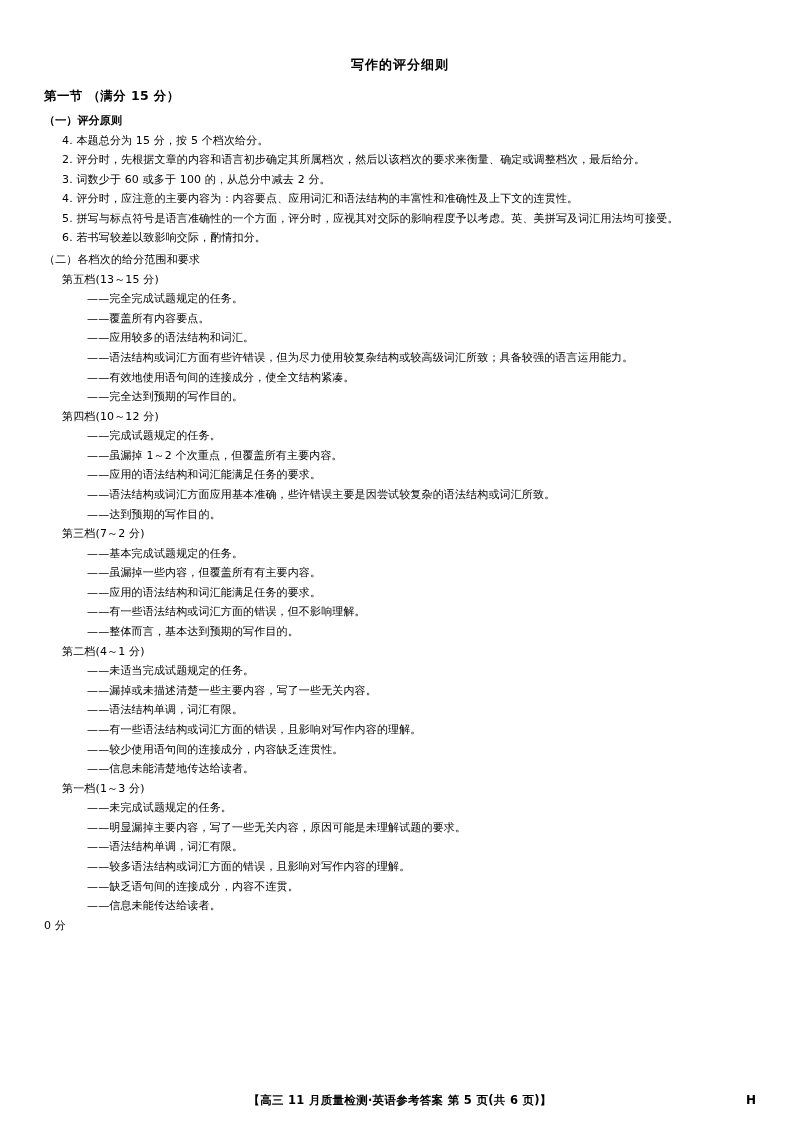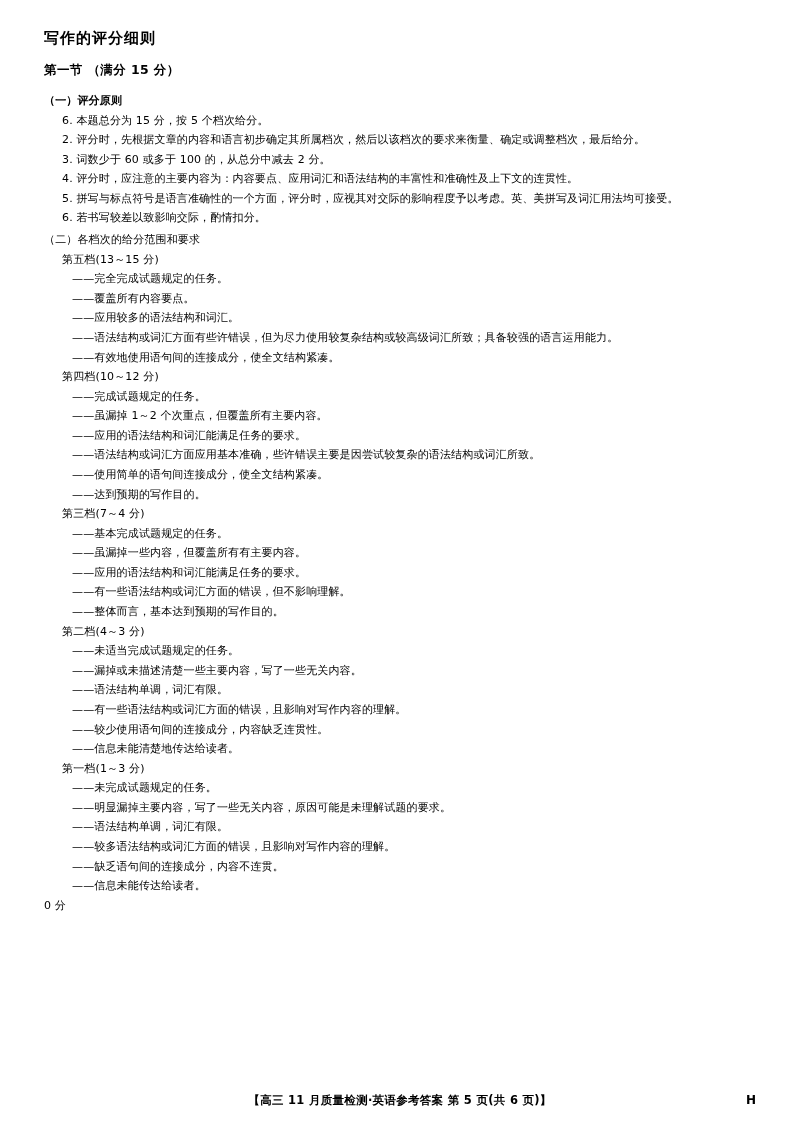--- a/index.html
+++ b/index.html
@@ -16,41 +16,41 @@
     overflow: hidden;
   }
   .page {
     width: 800px;
     height: 1131px;
     box-sizing: border-box;
     padding: 28px 44px 0 44px;
     position: relative;
   }
   .doc-title {
-    text-align: left;
-    font-size: 15px;
+    text-align: center;
+    font-size: 13px;
     font-weight: bold;
     letter-spacing: 1px;
-    margin: 1px 0 14px 0;
+    margin: 28px 0 14px 0;
   }
   .section-head {
     font-size: 12.5px;
     font-weight: bold;
-    margin: 4px 0 12px 0;
+    margin: 4px 0 6px 0;
     letter-spacing: 0.4px;
   }
   .line {
     font-size: 11px;
     line-height: 1.78;
     letter-spacing: 0.15px;
     white-space: nowrap;
   }
   .lvl0 { margin-left: 0px; }
   .lvl1 { margin-left: 18px; }
-  .lvl2 { margin-left: 28px; }
+  .lvl2 { margin-left: 43px; }
   .group { margin-top: 2px; }
   .footer {
     position: absolute;
     left: 0;
     right: 0;
     bottom: 18px;
     height: 20px;
   }
   .footer-center {
     position: absolute;
@@ -74,54 +74,54 @@
 <body>
 
 <div class="page">
 
   <div class="doc-title">写作的评分细则</div>
 
   <div class="section-head">第一节 （满分 15 分）</div>
 
   <div class="group">
     <div class="line lvl0 bold">（一）评分原则</div>
-    <div class="line lvl1">6. 本题总分为 15 分，按 5 个档次给分。</div>
+    <div class="line lvl1">4. 本题总分为 15 分，按 5 个档次给分。</div>
     <div class="line lvl1">2. 评分时，先根据文章的内容和语言初步确定其所属档次，然后以该档次的要求来衡量、确定或调整档次，最后给分。</div>
     <div class="line lvl1">3. 词数少于 60 或多于 100 的，从总分中减去 2 分。</div>
     <div class="line lvl1">4. 评分时，应注意的主要内容为：内容要点、应用词汇和语法结构的丰富性和准确性及上下文的连贯性。</div>
     <div class="line lvl1">5. 拼写与标点符号是语言准确性的一个方面，评分时，应视其对交际的影响程度予以考虑。英、美拼写及词汇用法均可接受。</div>
     <div class="line lvl1">6. 若书写较差以致影响交际，酌情扣分。</div>
   </div>
 
   <div class="group">
     <div class="line lvl0">（二）各档次的给分范围和要求</div>
 
     <div class="line lvl1">第五档(13～15 分)</div>
     <div class="line lvl2">——完全完成试题规定的任务。</div>
     <div class="line lvl2">——覆盖所有内容要点。</div>
     <div class="line lvl2">——应用较多的语法结构和词汇。</div>
     <div class="line lvl2">——语法结构或词汇方面有些许错误，但为尽力使用较复杂结构或较高级词汇所致；具备较强的语言运用能力。</div>
     <div class="line lvl2">——有效地使用语句间的连接成分，使全文结构紧凑。</div>
+    <div class="line lvl2">——完全达到预期的写作目的。</div>
 
     <div class="line lvl1">第四档(10～12 分)</div>
     <div class="line lvl2">——完成试题规定的任务。</div>
     <div class="line lvl2">——虽漏掉 1～2 个次重点，但覆盖所有主要内容。</div>
     <div class="line lvl2">——应用的语法结构和词汇能满足任务的要求。</div>
     <div class="line lvl2">——语法结构或词汇方面应用基本准确，些许错误主要是因尝试较复杂的语法结构或词汇所致。</div>
-    <div class="line lvl2">——使用简单的语句间连接成分，使全文结构紧凑。</div>
     <div class="line lvl2">——达到预期的写作目的。</div>
 
-    <div class="line lvl1">第三档(7～4 分)</div>
+    <div class="line lvl1">第三档(7～2 分)</div>
     <div class="line lvl2">——基本完成试题规定的任务。</div>
     <div class="line lvl2">——虽漏掉一些内容，但覆盖所有有主要内容。</div>
     <div class="line lvl2">——应用的语法结构和词汇能满足任务的要求。</div>
     <div class="line lvl2">——有一些语法结构或词汇方面的错误，但不影响理解。</div>
     <div class="line lvl2">——整体而言，基本达到预期的写作目的。</div>
 
-    <div class="line lvl1">第二档(4～3 分)</div>
+    <div class="line lvl1">第二档(4～1 分)</div>
     <div class="line lvl2">——未适当完成试题规定的任务。</div>
     <div class="line lvl2">——漏掉或未描述清楚一些主要内容，写了一些无关内容。</div>
     <div class="line lvl2">——语法结构单调，词汇有限。</div>
     <div class="line lvl2">——有一些语法结构或词汇方面的错误，且影响对写作内容的理解。</div>
     <div class="line lvl2">——较少使用语句间的连接成分，内容缺乏连贯性。</div>
     <div class="line lvl2">——信息未能清楚地传达给读者。</div>
 
     <div class="line lvl1">第一档(1～3 分)</div>
     <div class="line lvl2">——未完成试题规定的任务。</div>
     <div class="line lvl2">——明显漏掉主要内容，写了一些无关内容，原因可能是未理解试题的要求。</div>

